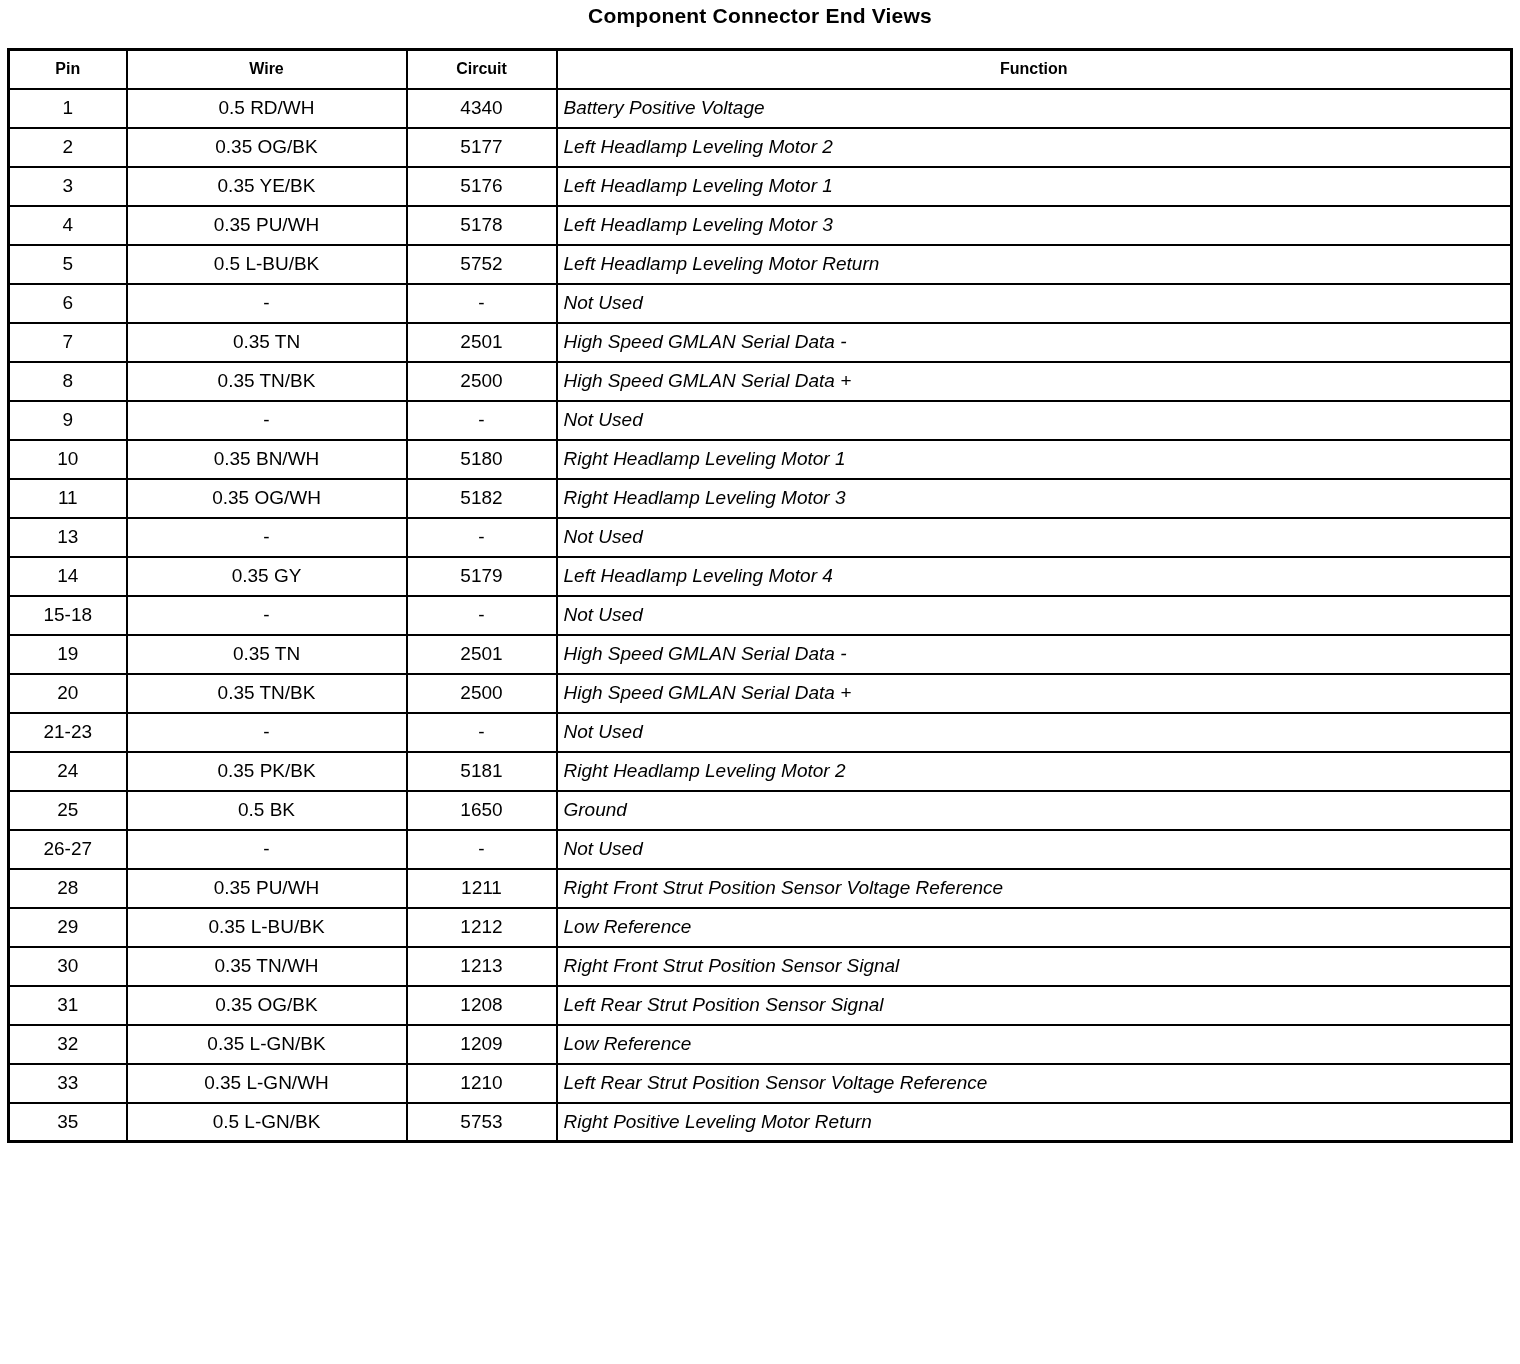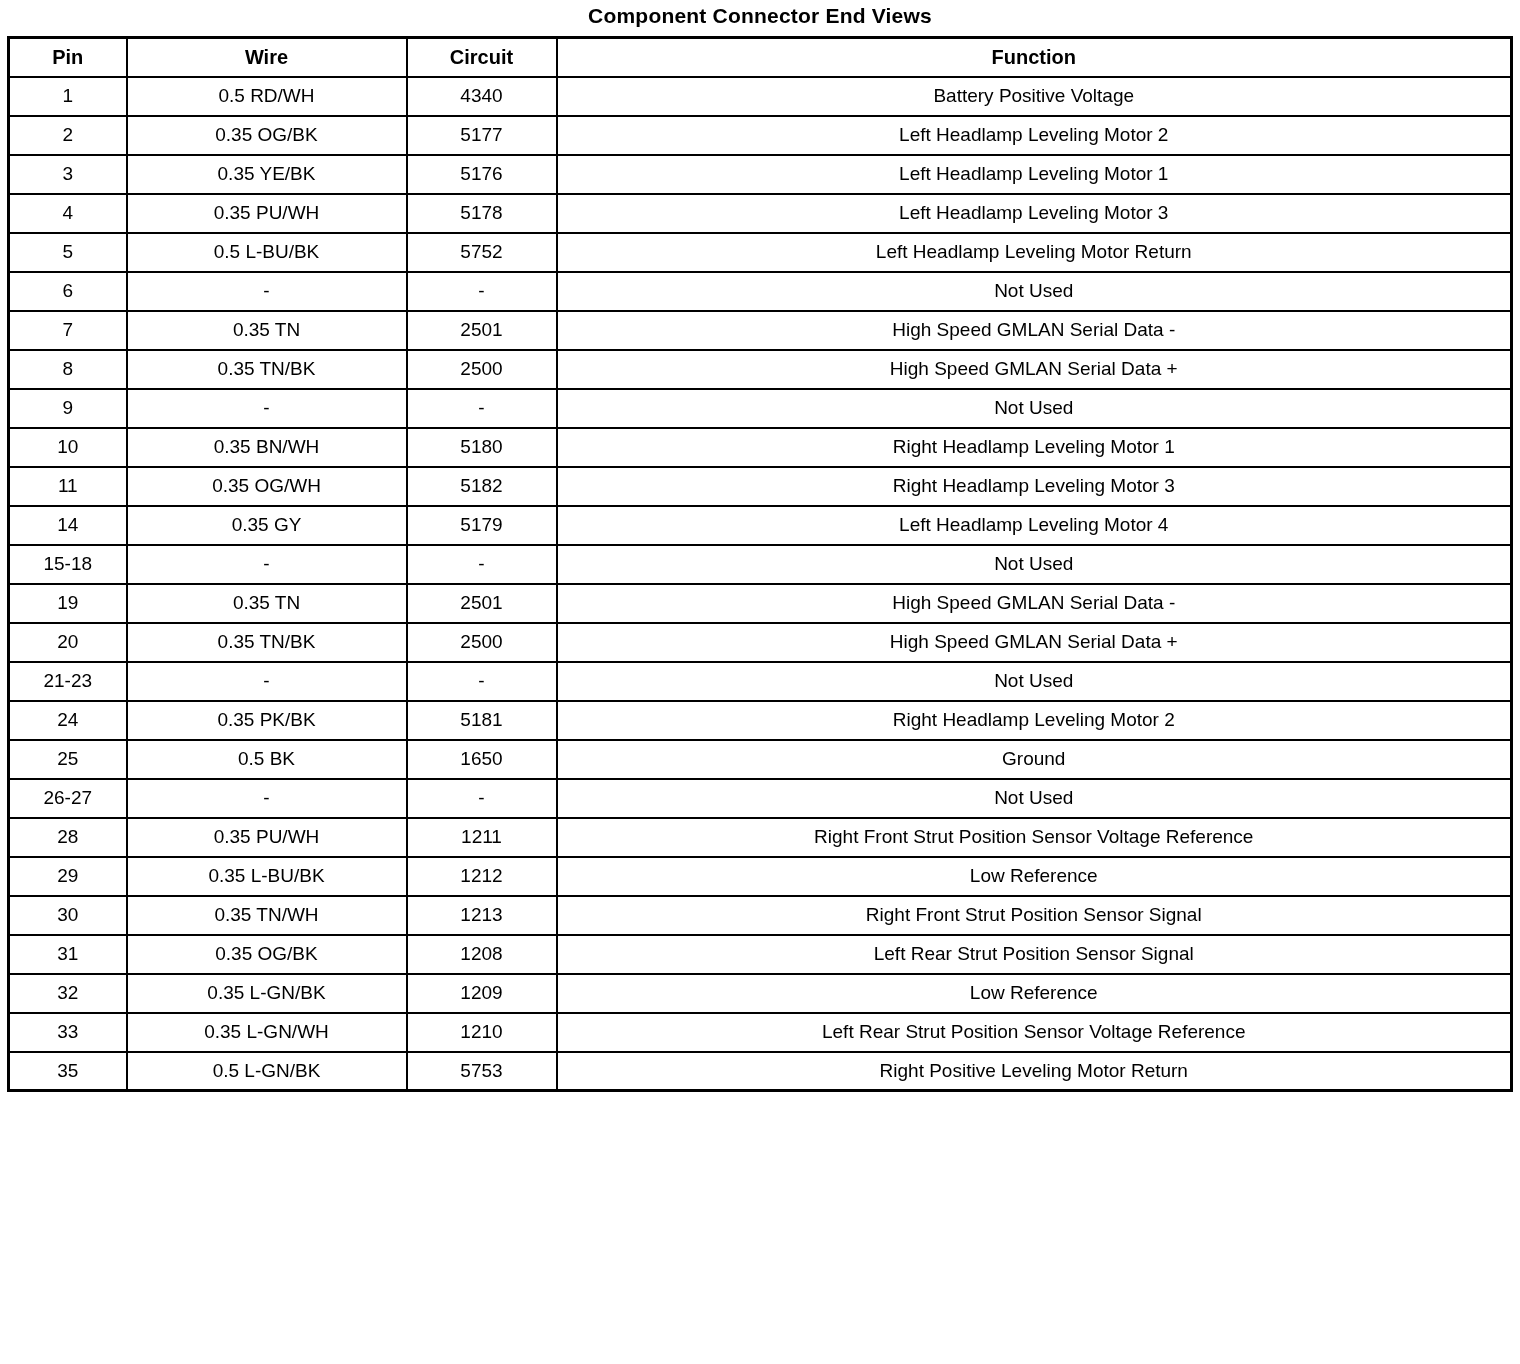--- a/index.html
+++ b/index.html
@@ -13,21 +13,21 @@
     width: 1520px;
     height: 1364px;
     box-sizing: border-box;
     background: #ffffff;
   }
   .title {
     text-align: center;
     font-weight: bold;
     font-size: 21px;
     padding-top: 4px;
-    padding-bottom: 8px;
+    padding-bottom: 20px;
     letter-spacing: 0.2px;
   }
   table.pinout {
     border-collapse: collapse;
     table-layout: fixed;
     width: 1506px;
     margin-left: 7px;
     border: 3px solid #000000;
     font-size: 19px;
   }
@@ -36,28 +36,28 @@
     border: 2px solid #000000;
     height: 39px;
     padding: 0 6px;
     box-sizing: border-box;
     overflow: hidden;
     white-space: nowrap;
   }
   table.pinout th {
     font-weight: bold;
     text-align: center;
-    font-size: 20px;
+    font-size: 16px;
   }
   col.col-pin     { width: 118px; }
   col.col-wire    { width: 280px; }
   col.col-circuit { width: 150px; }
   col.col-func    { width: auto; }
   td.c-pin, td.c-wire, td.c-circuit { text-align: center; }
-  td.c-func { text-align: center; padding-left: 6px; }
+  td.c-func { text-align: left; padding-left: 6px; font-style: italic; }
 </style>
 </head>
 <body>
 
 <div class="page">
   <div class="title">Component Connector End Views</div>
 
   <table class="pinout">
     <colgroup>
       <col class="col-pin">
@@ -134,20 +134,26 @@
           <td class="c-circuit">5180</td>
           <td class="c-func">Right Headlamp Leveling Motor 1</td>
         </tr>
         <tr>
           <td class="c-pin">11</td>
           <td class="c-wire">0.35 OG/WH</td>
           <td class="c-circuit">5182</td>
           <td class="c-func">Right Headlamp Leveling Motor 3</td>
         </tr>
         <tr>
+          <td class="c-pin">13</td>
+          <td class="c-wire">-</td>
+          <td class="c-circuit">-</td>
+          <td class="c-func">Not Used</td>
+        </tr>
+        <tr>
           <td class="c-pin">14</td>
           <td class="c-wire">0.35 GY</td>
           <td class="c-circuit">5179</td>
           <td class="c-func">Left Headlamp Leveling Motor 4</td>
         </tr>
         <tr>
           <td class="c-pin">15-18</td>
           <td class="c-wire">-</td>
           <td class="c-circuit">-</td>
           <td class="c-func">Not Used</td>

